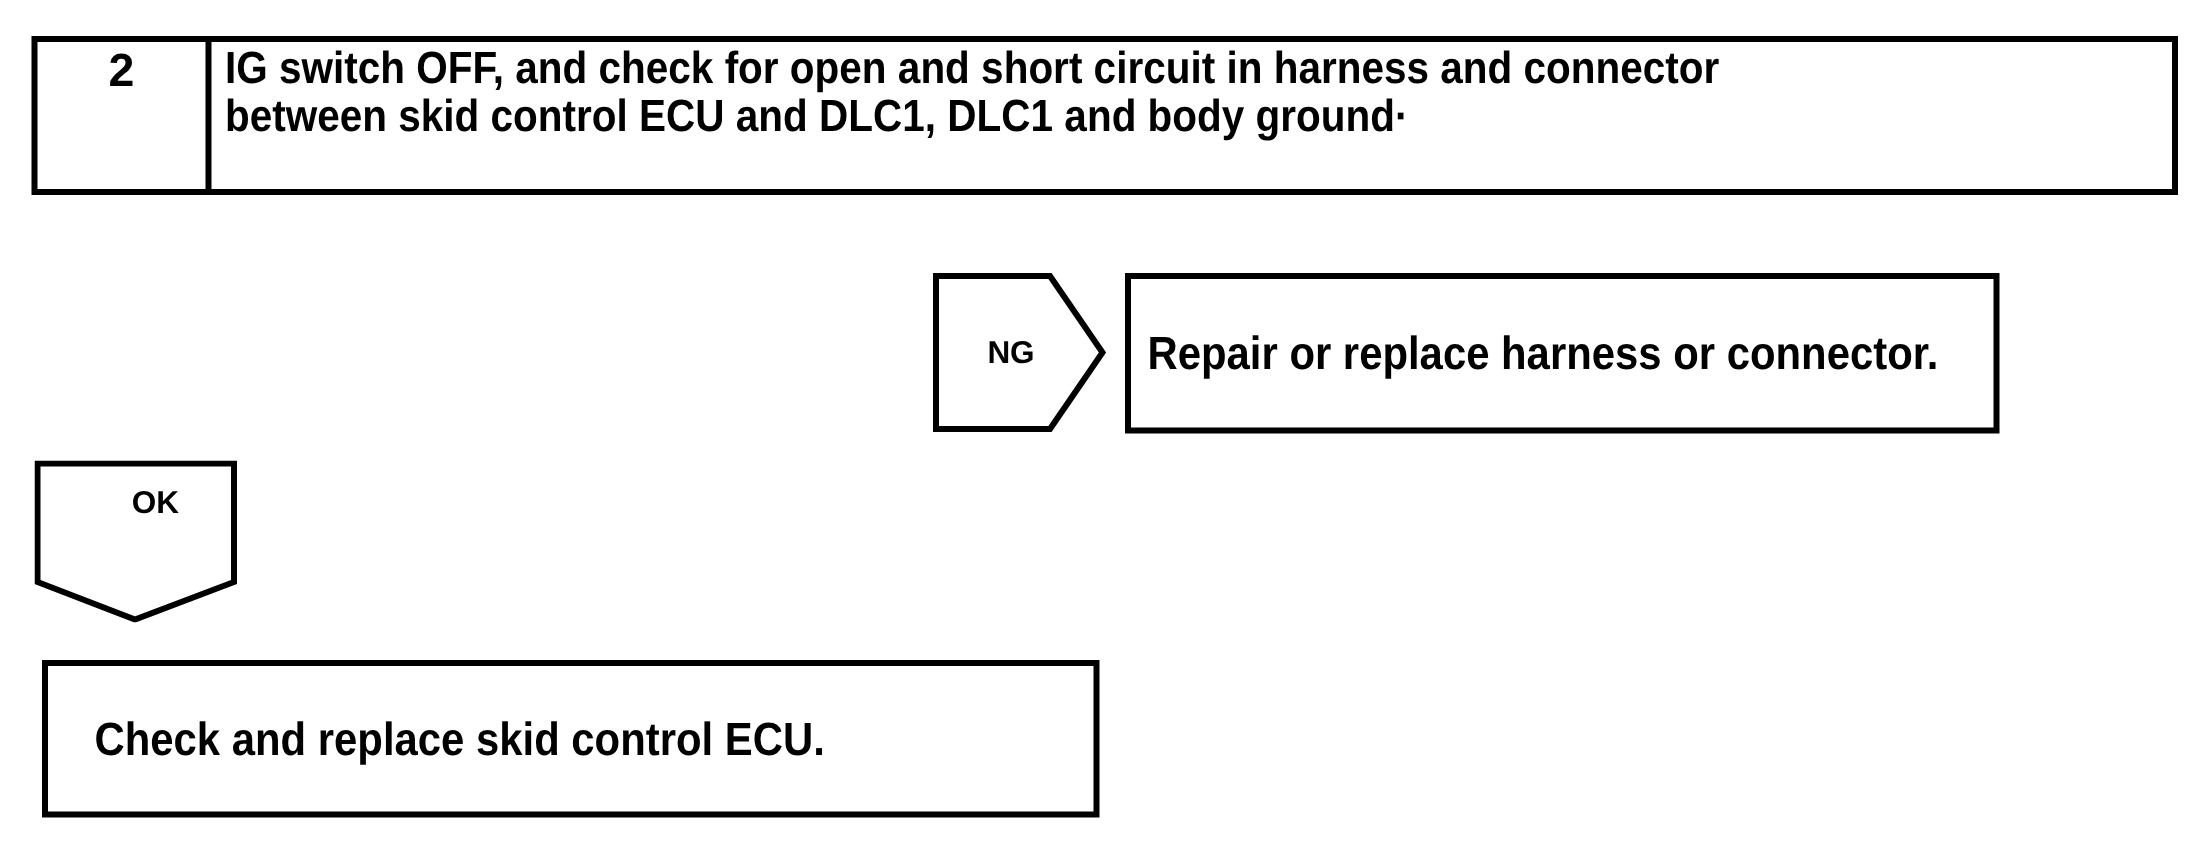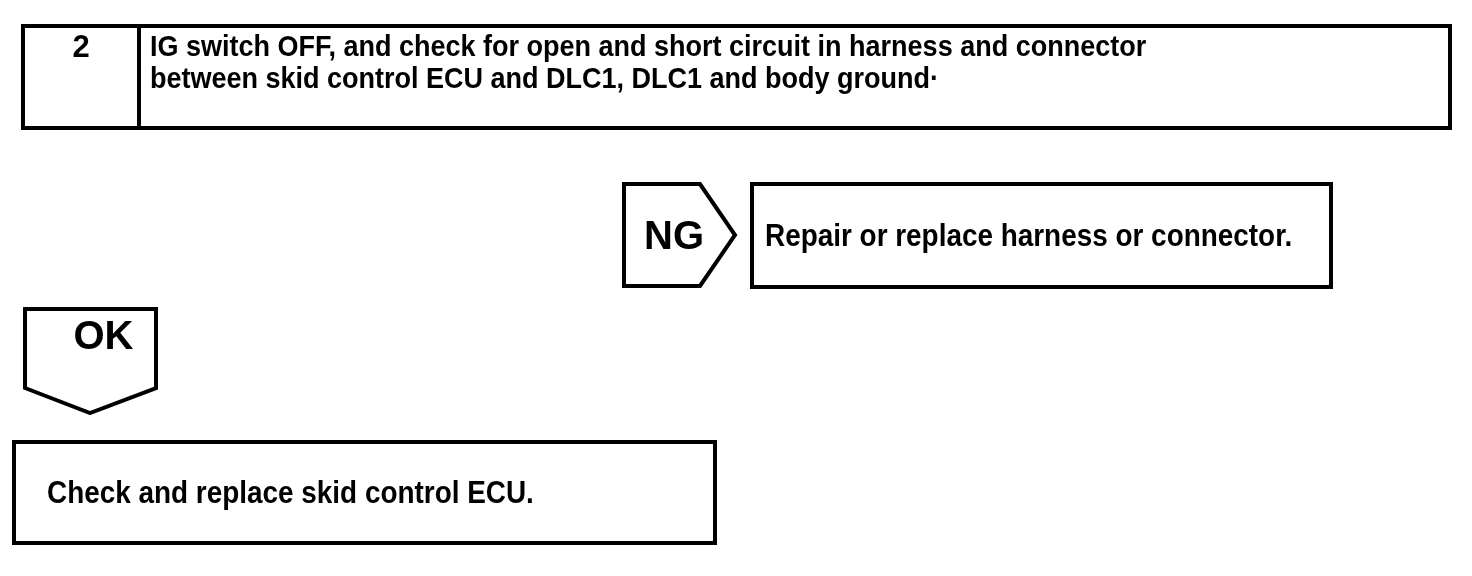--- a/index.html
+++ b/index.html
@@ -68,21 +68,21 @@
     left: 23px;
     top: 307px;
     width: 135px;
     height: 108px;
   }
   .connector-label {
     position: absolute;
     display: flex;
     align-items: center;
     justify-content: center;
-    font-size: 40px;
+    font-size: 21px;
     line-height: 31px;
   }
   .ng-label {
     left: 622px;
     top: 182px;
     width: 104px;
     height: 106px;
   }
   .ok-label {
     left: 23px;
@@ -96,21 +96,21 @@
     align-items: center;
   }
   .ng-action {
     left: 750px;
     top: 182px;
     width: 583px;
     height: 107px;
     padding-left: 11px;
   }
   .ok-action {
-    left: 12px;
+    left: 28px;
     top: 440px;
     width: 705px;
     height: 105px;
     padding-left: 31px;
   }
   .action-text {
     font-size: 31px;
     line-height: 32px;
     white-space: nowrap;
     transform: scaleX(0.9);

